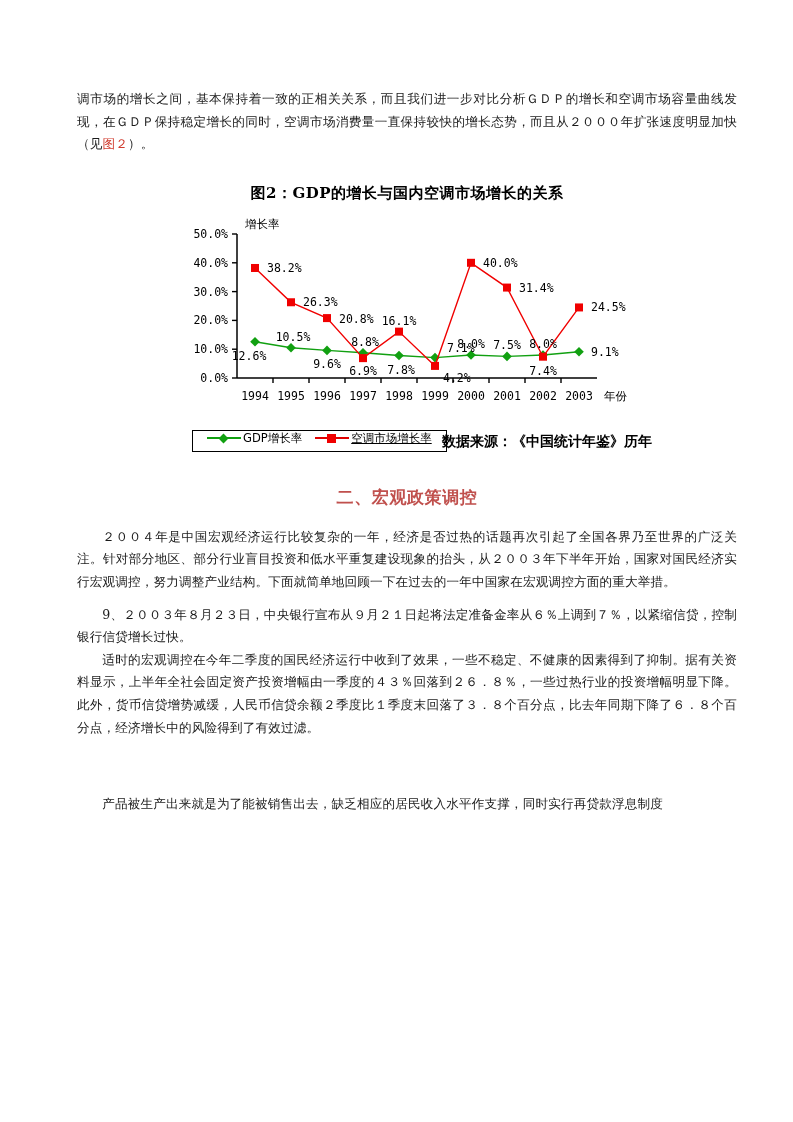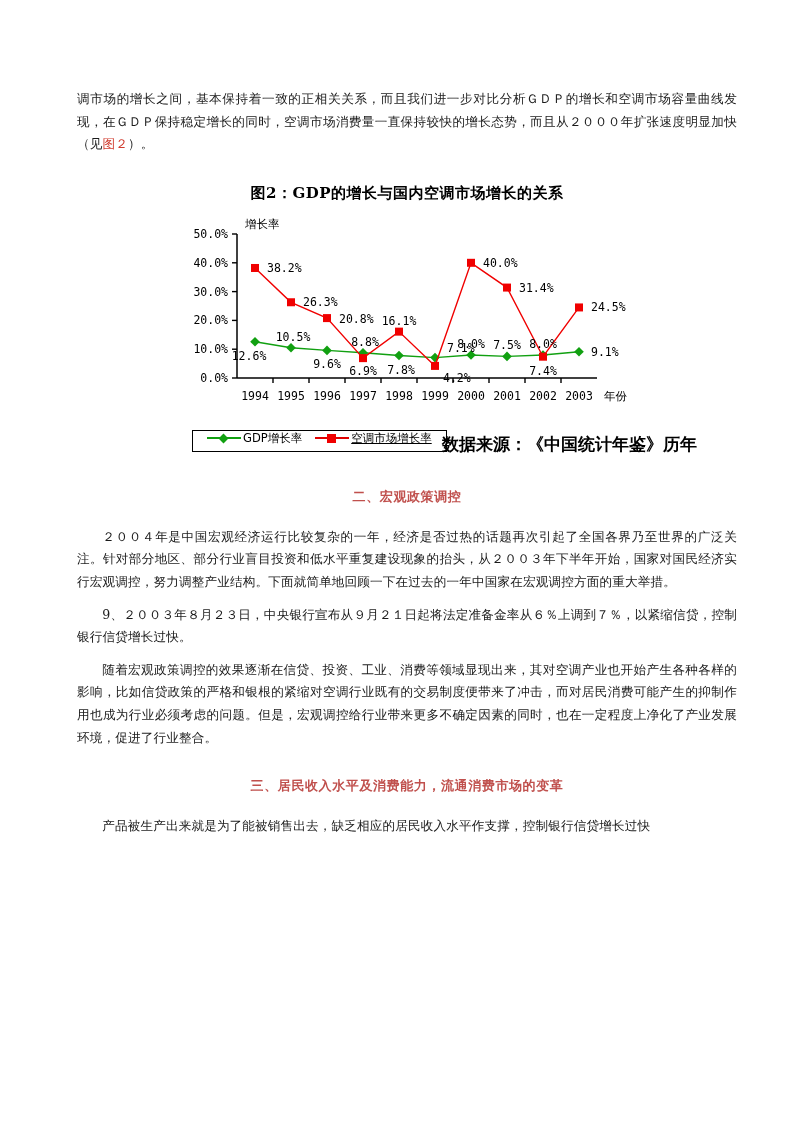--- a/index.html
+++ b/index.html
@@ -41,21 +41,21 @@
   p.indent { text-indent: 2em; }
   .gap-sm { height: 10px; }
   .gap-md { height: 18px; }
   .gap-lg { height: 26px; }
 
   .redlink { color: #d03b2e; }
 
   
   h2.section {
     margin: 0;
-    font-size: 13px;
+    font-size: 17px;
     font-weight: bold;
     color: #c0504d;
     text-align: center;
     letter-spacing: 0.6px;
     line-height: 22px;
   }
 
   
   .figure {
     margin: 0;
@@ -121,21 +121,21 @@
   }
   .mk.diamond { transform: rotate(45deg); background: #11a011; width: 7px; height: 7px; top:3px; left:13px;}
   .mk.square  { background: #f00000; }
   .ln.green { background: #11a011; }
   .ln.red   { background: #e00000; }
 
   .source-note {
     position: absolute;
     left: 250px;
     top: 3px;
-    font-size: 17px;
+    font-size: 14px;
     font-weight: bold;
     white-space: nowrap;
     font-family: "DejaVu Serif", "Liberation Serif", serif;
   }
 
   svg text { font-family: "DejaVu Sans Mono", "Liberation Mono", monospace; }
   svg text.cjk { font-family: "DejaVu Sans", "Liberation Sans", sans-serif; }
 </style>
 </head>
 <body>
@@ -270,23 +270,22 @@
       </div>
     </div>
 
     <div class="gap-lg"></div>
 
     <h2 class="section">二、宏观政策调控</h2>
     <div class="gap-md"></div>
     <p class="body indent">２００４年是中国宏观经济运行比较复杂的一年，经济是否过热的话题再次引起了全国各界乃至世界的广泛关注。针对部分地区、部分行业盲目投资和低水平重复建设现象的抬头，从２００３年下半年开始，国家对国民经济实行宏观调控，努力调整产业结构。下面就简单地回顾一下在过去的一年中国家在宏观调控方面的重大举措。</p>
     <div class="gap-sm"></div>
     <p class="body indent">9、２００３年８月２３日，中央银行宣布从９月２１日起将法定准备金率从６％上调到７％，以紧缩信贷，控制银行信贷增长过快。</p>
+    <p class="body indent">适时的宏观调控在今年二季度的国民经济运行中收到了效果，一些不稳定、不健康的因素得到了抑制。据有关资料显示，上半年全社会固定资产投资增幅由一季度的４３％回落到２６．８％，一些过热行业的投资增幅明显下降。此外，货币信贷增势减缓，人民币信贷余额２季度比１季度末回落了３．８个百分点，比去年同期下降了６．８个百分点，经济增长中的风险得到了有效过滤。</p>
     <div class="gap-sm"></div>
-    <p class="body indent">随着宏观政策调控的效果逐渐在信贷、投资、工业、消费等领域显现出来，其对空调产业也开始产生各种各样的影响，比如信贷政策的严格和银根的紧缩对空调行业既有的交易制度便带来了冲击，而对居民消费可能产生的抑制作用也成为行业必须考虑的问题。但是，宏观调控给行业带来更多不确定因素的同时，也在一定程度上净化了产业发展环境，促进了行业整合。</p>
 
     <div class="gap-lg"></div>
 
-    <h2 class="section">三、居民收入水平及消费能力，流通消费市场的变革</h2>
     <div class="gap-md"></div>
-    <p class="body indent">产品被生产出来就是为了能被销售出去，缺乏相应的居民收入水平作支撑，控制银行信贷增长过快</p>
+    <p class="body indent">产品被生产出来就是为了能被销售出去，缺乏相应的居民收入水平作支撑，同时实行再贷款浮息制度</p>
 
   </div>
 </div>
 
 </body></html>

